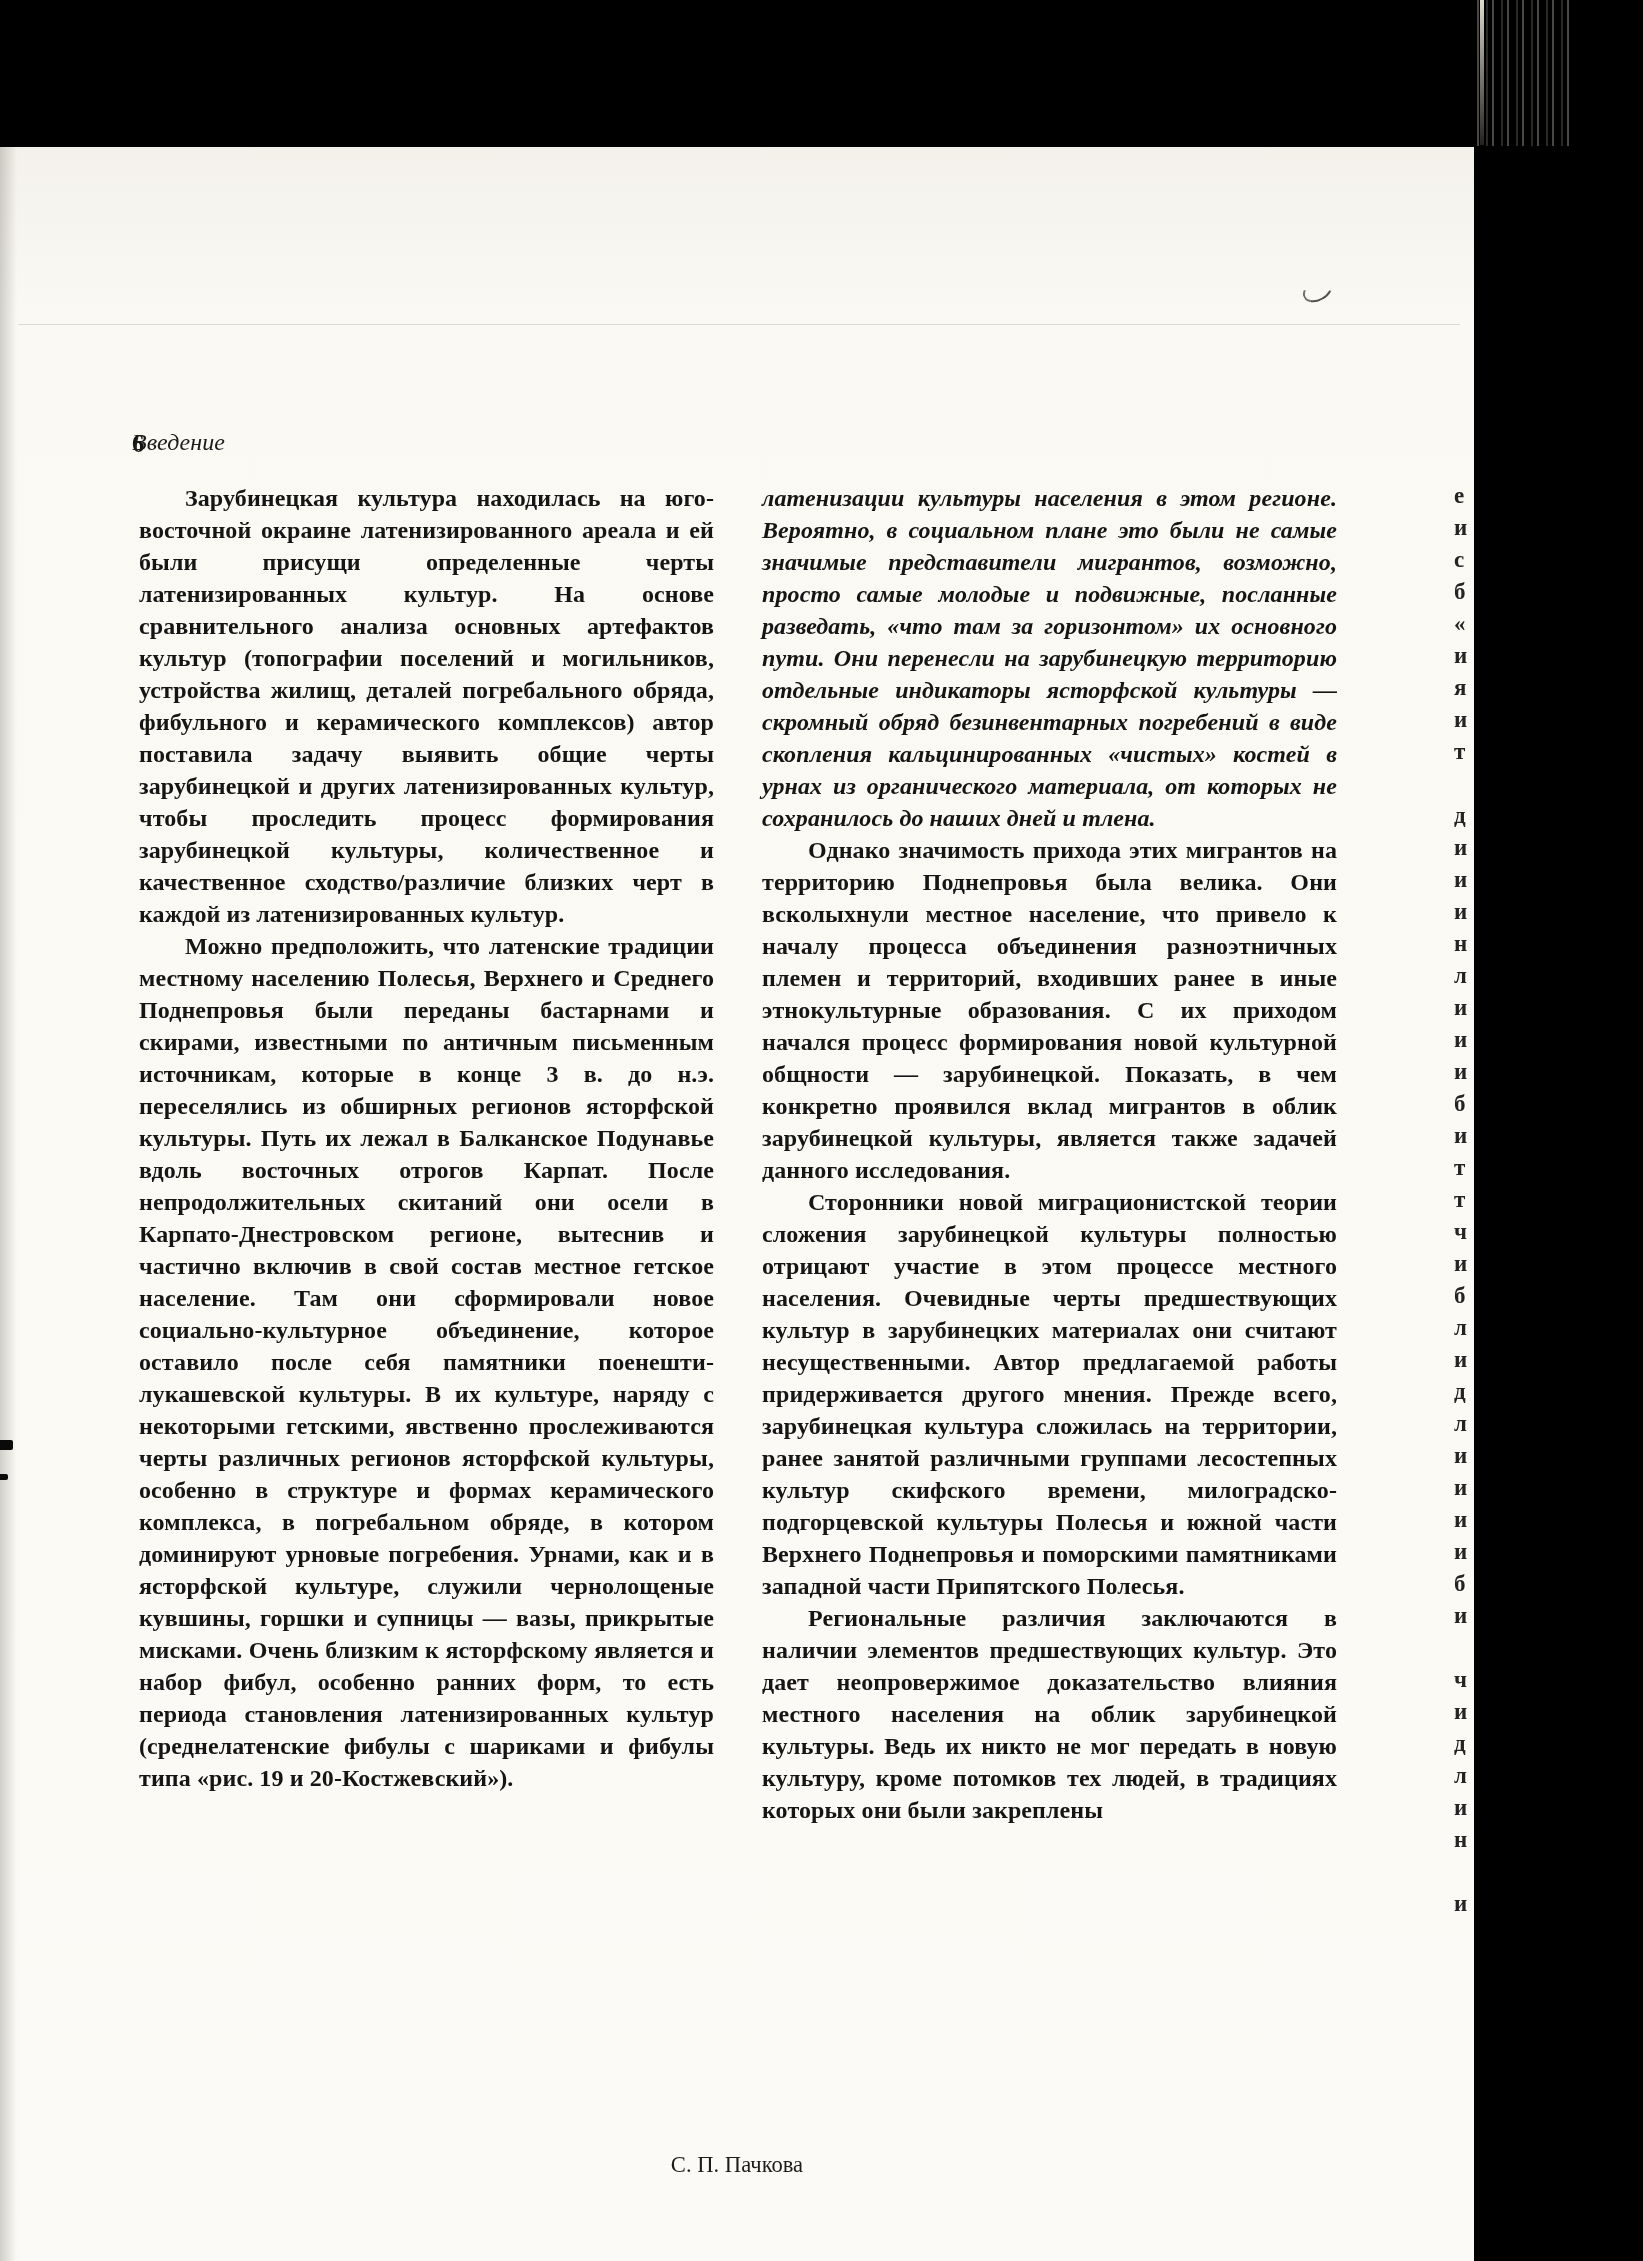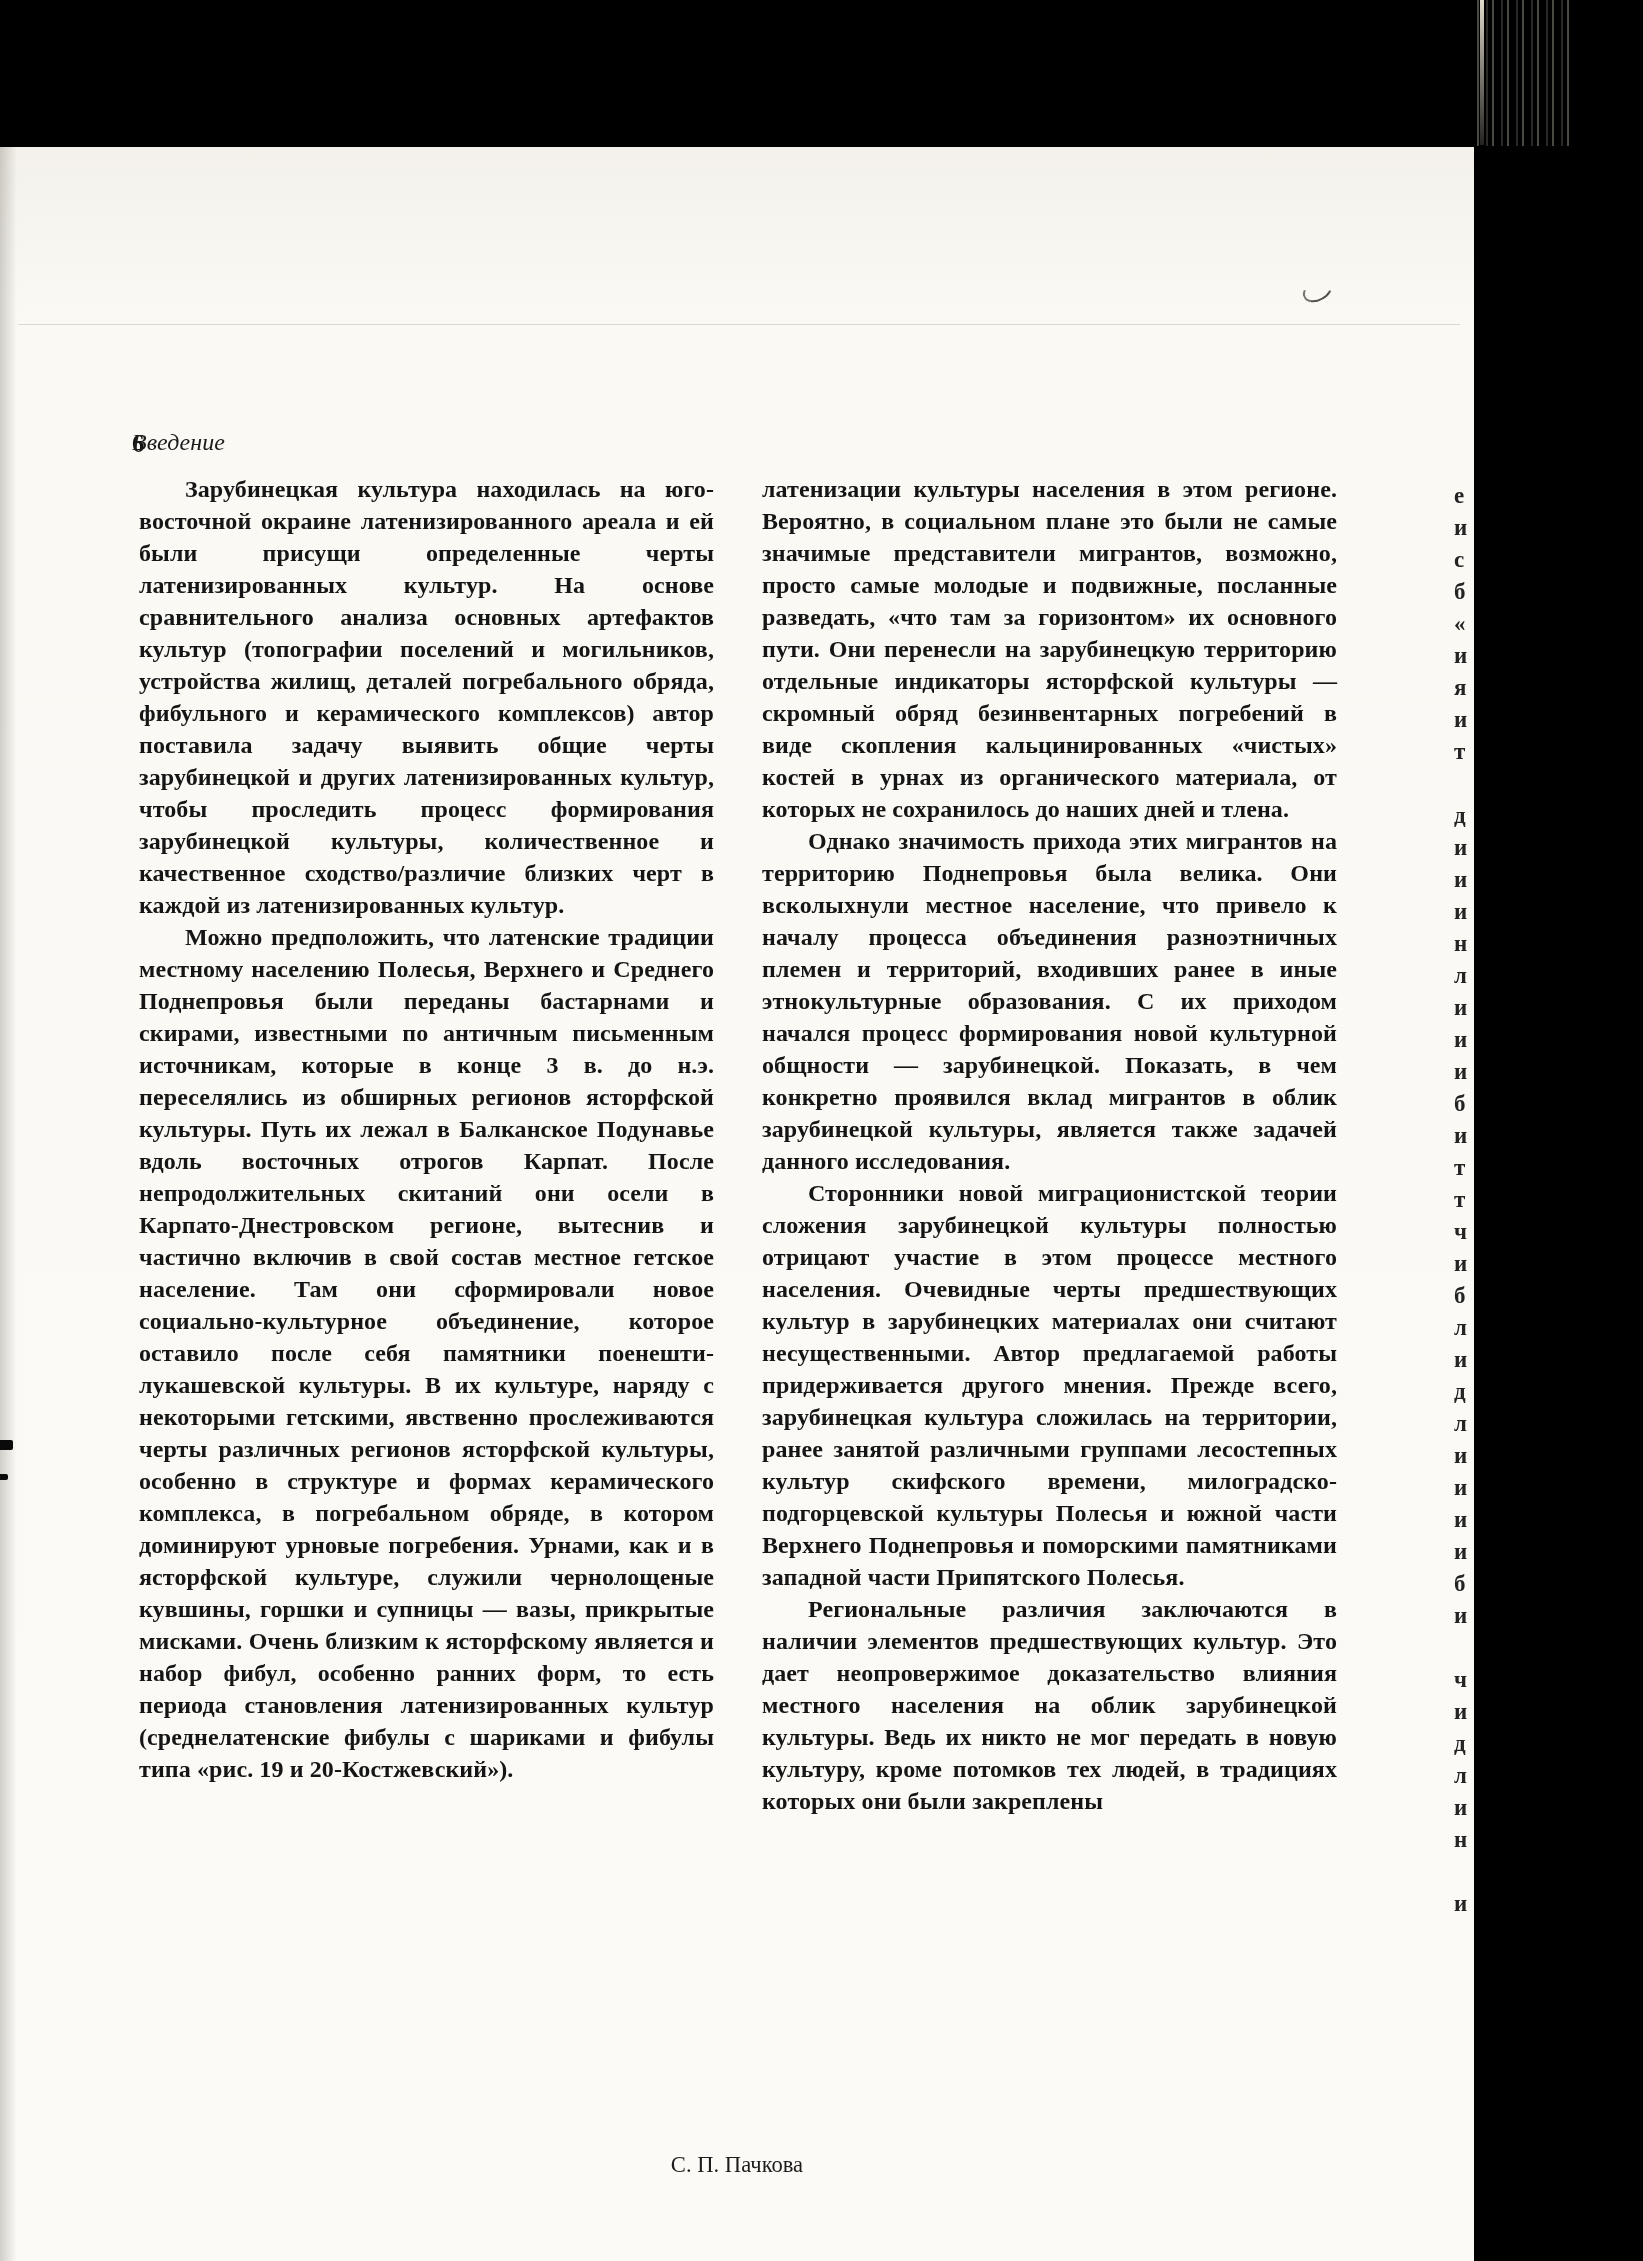--- a/index.html
+++ b/index.html
@@ -48,36 +48,36 @@
     position: absolute;
     left: 0; top: 0;
     width: 100%;
     text-align: left;
     font-size: 24px;
     font-style: italic;
     color: #1c1c1c;
   }
   .columns {
     position: absolute;
-    left: 139px; top: 326px;
+    left: 139px; top: 335px;
     width: 1199px;
     display: flex;
     gap: 48px;
   }
   .col {
     width: 575px;
     font-size: 24px;
     line-height: 32px;
     font-weight: 700;
     color: #151515;
     text-align: justify;
     letter-spacing: 0.1px;
   }
   .col p { margin: 0; text-indent: 46px; }
-  .col p.no-indent { text-indent: 0; }
+  .col p.no-indent { text-indent: 0; font-style: italic; }
   .footer {
     position: absolute;
     left: 0; top: 2005px;
     width: 1474px;
     text-align: center;
     font-size: 22.6px;
     color: #1c1c1c;
   }
   
   .edge-fragments {

